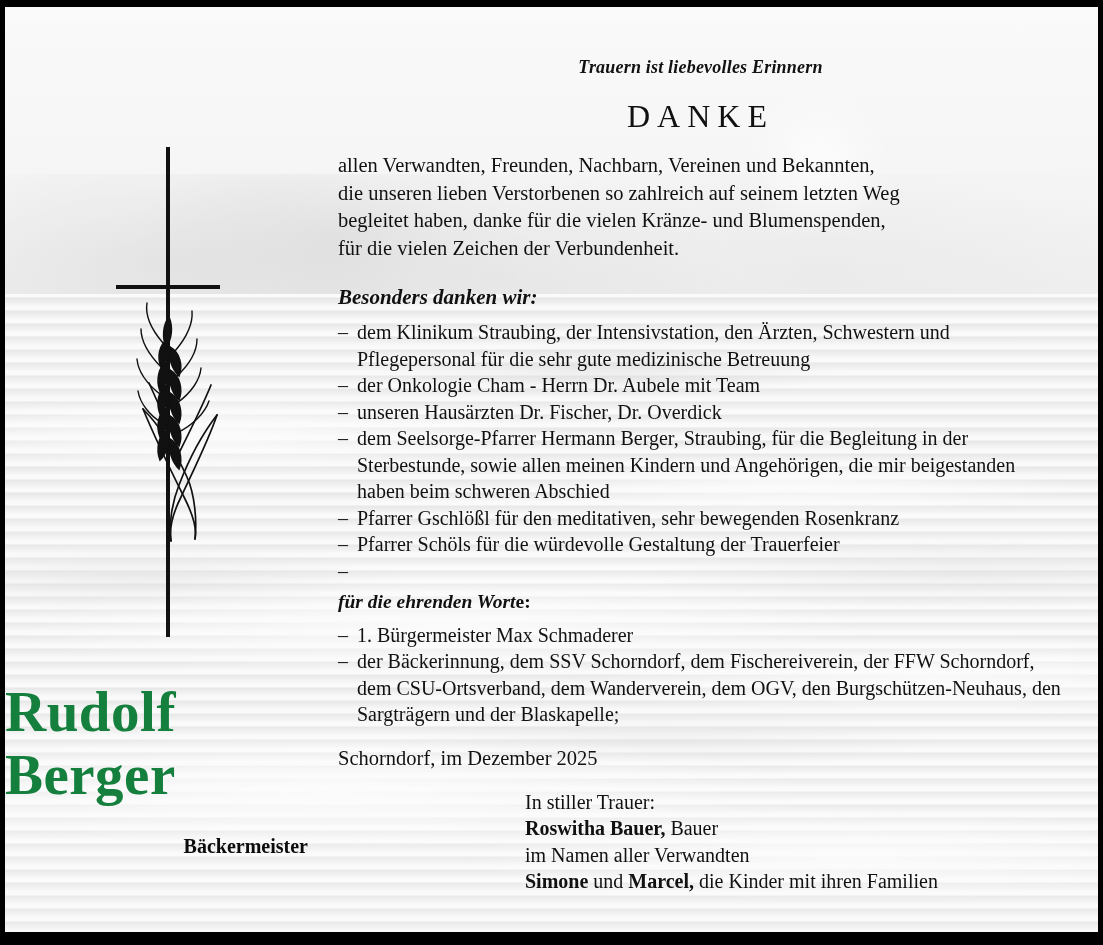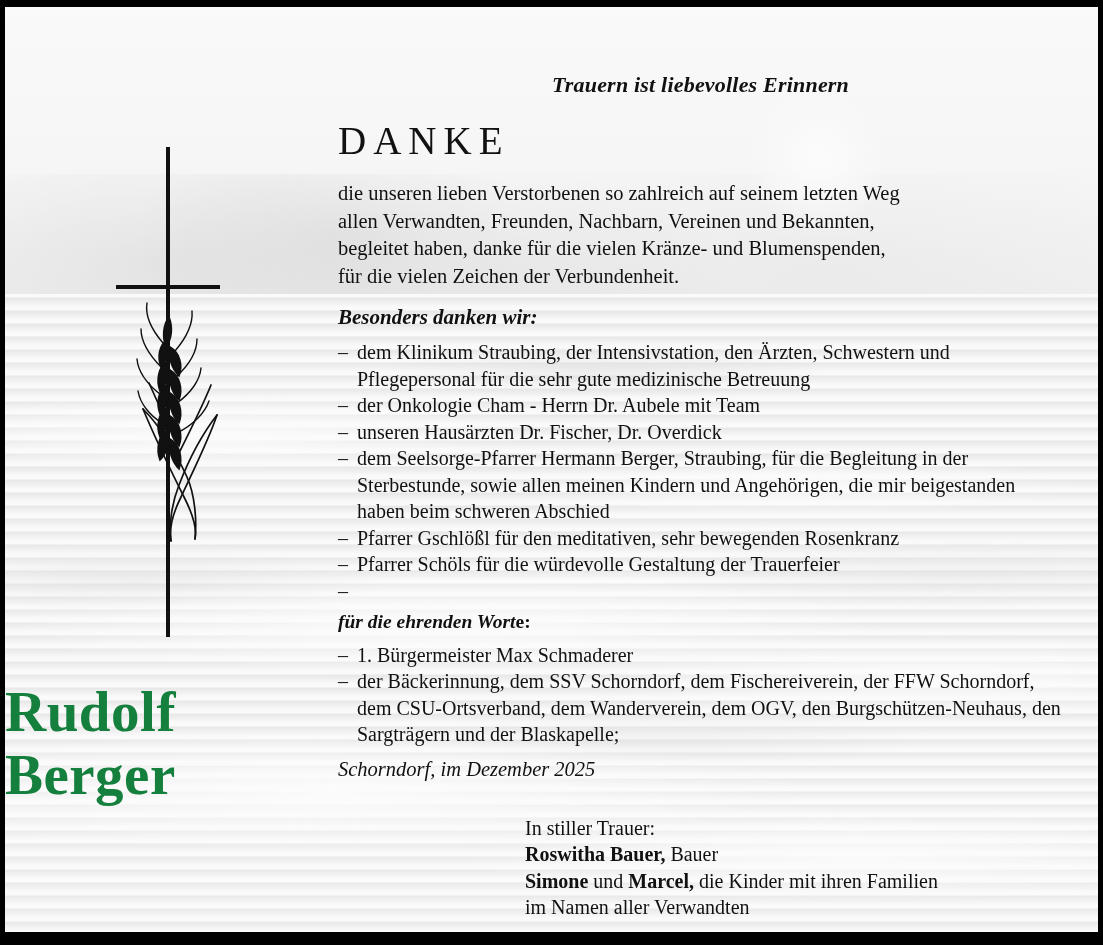--- a/index.html
+++ b/index.html
@@ -144,45 +144,46 @@
   }
 
   
   .main-col {
     position: absolute;
     left: 333px;
     top: 0;
     width: 725px;
   }
   .motto {
-    margin-top: 65px;
+    margin-top: 50px;
     text-align: center;
     font-style: italic;
-    font-size: 22px;
+    font-size: 18px;
     font-weight: bold;
     letter-spacing: 0.2px;
   }
   .danke {
     margin-top: 20px;
-    font-size: 39px;
+    text-align: center;
+    font-size: 32px;
     letter-spacing: 7px;
     font-weight: normal;
   }
   .intro {
     margin-top: 17px;
     font-size: 20.5px;
     line-height: 27.5px;
     text-align: justify;
     text-justify: inter-word;
   }
   .intro p { margin: 0; }
   .intro p.lastline { text-align: left; }
 
   .subhead {
-    margin-top: 15px;
+    margin-top: 23px;
     font-style: italic;
     font-weight: bold;
     font-size: 21px;
   }
   .subhead2 {
     margin-top: 33px;
     font-style: italic;
     font-weight: bold;
     font-size: 19.5px;
   }
@@ -203,27 +204,26 @@
     padding-left: 19px;
     text-indent: 0;
   }
   ul.thanks li .dash {
     position: absolute;
     left: 0;
     top: 0;
   }
 
   .place-date {
-    margin-top: 10px;
+    margin-top: 19px;
     font-size: 20.5px;
-    font-style: italic;
   }
 
   .mourners {
-    margin-top: 34px;
+    margin-top: 19px;
     margin-left: 187px;
     font-size: 20px;
     line-height: 26.5px;
   }
   .mourners .line { white-space: nowrap; }
   .mourners b { font-weight: bold; }
 </style>
 </head>
 <body>
 
@@ -285,31 +285,32 @@
             <path d="M36 236 C44 254 54 276 64 296"></path>
           </g>
         </svg>
       </div>
 
       <div class="deceased-name">
         <div>Rudolf</div>
         <div>Berger</div>
       </div>
 
+      <div class="deceased-role">Bäckermeister</div>
     </div>
 
     <div class="main-col">
 
       <div class="motto">Trauern ist liebevolles Erinnern</div>
 
       <div class="danke">DANKE</div>
 
       <div class="intro">
+        <p>allen Verwandten, Freunden, Nachbarn, Vereinen und Bekannten,</p>
         <p>die unseren lieben Verstorbenen so zahlreich auf seinem letzten Weg</p>
-        <p>allen Verwandten, Freunden, Nachbarn, Vereinen und Bekannten,</p>
         <p>begleitet haben, danke für die vielen Kränze- und Blumenspenden,</p>
         <p class="lastline">für die vielen Zeichen der Verbundenheit.</p>
       </div>
 
       <div class="subhead">Besonders danken wir:</div>
 
       <ul class="thanks">
         <li><span class="dash">–</span><span>dem Klinikum Straubing, der Intensivstation, den Ärzten, Schwestern und Pflegepersonal für die sehr gute medizinische Betreuung</span></li>
         <li><span class="dash">–</span><span>der Onkologie Cham - Herrn Dr. Aubele mit Team</span></li>
         <li><span class="dash">–</span><span>unseren Hausärzten Dr. Fischer, Dr. Overdick</span></li>
@@ -324,19 +325,19 @@
       <ul class="thanks">
         <li><span class="dash">–</span><span>1. Bürgermeister Max Schmaderer</span></li>
         <li><span class="dash">–</span><span>der Bäckerinnung, dem SSV Schorndorf, dem Fischereiverein, der FFW Schorndorf, dem CSU-Ortsverband, dem Wanderverein, dem OGV, den Burgschützen-Neuhaus, den Sargträgern und der Blaskapelle;</span></li>
       </ul>
 
       <div class="place-date">Schorndorf, im Dezember 2025</div>
 
       <div class="mourners">
         <div class="line">In stiller Trauer:</div>
         <div class="line"><b>Roswitha Bauer,</b><span> Bauer</span></div>
+        <div class="line">im Namen aller Verwandten</div>
         <div class="line"><b>Simone</b><span> und </span><b>Marcel,</b><span> die Kinder mit ihren Familien</span></div>
-        <div class="line">im Namen aller Verwandten</div>
       </div>
 
     </div>
   </div>
 </div>
 
 </body></html>

